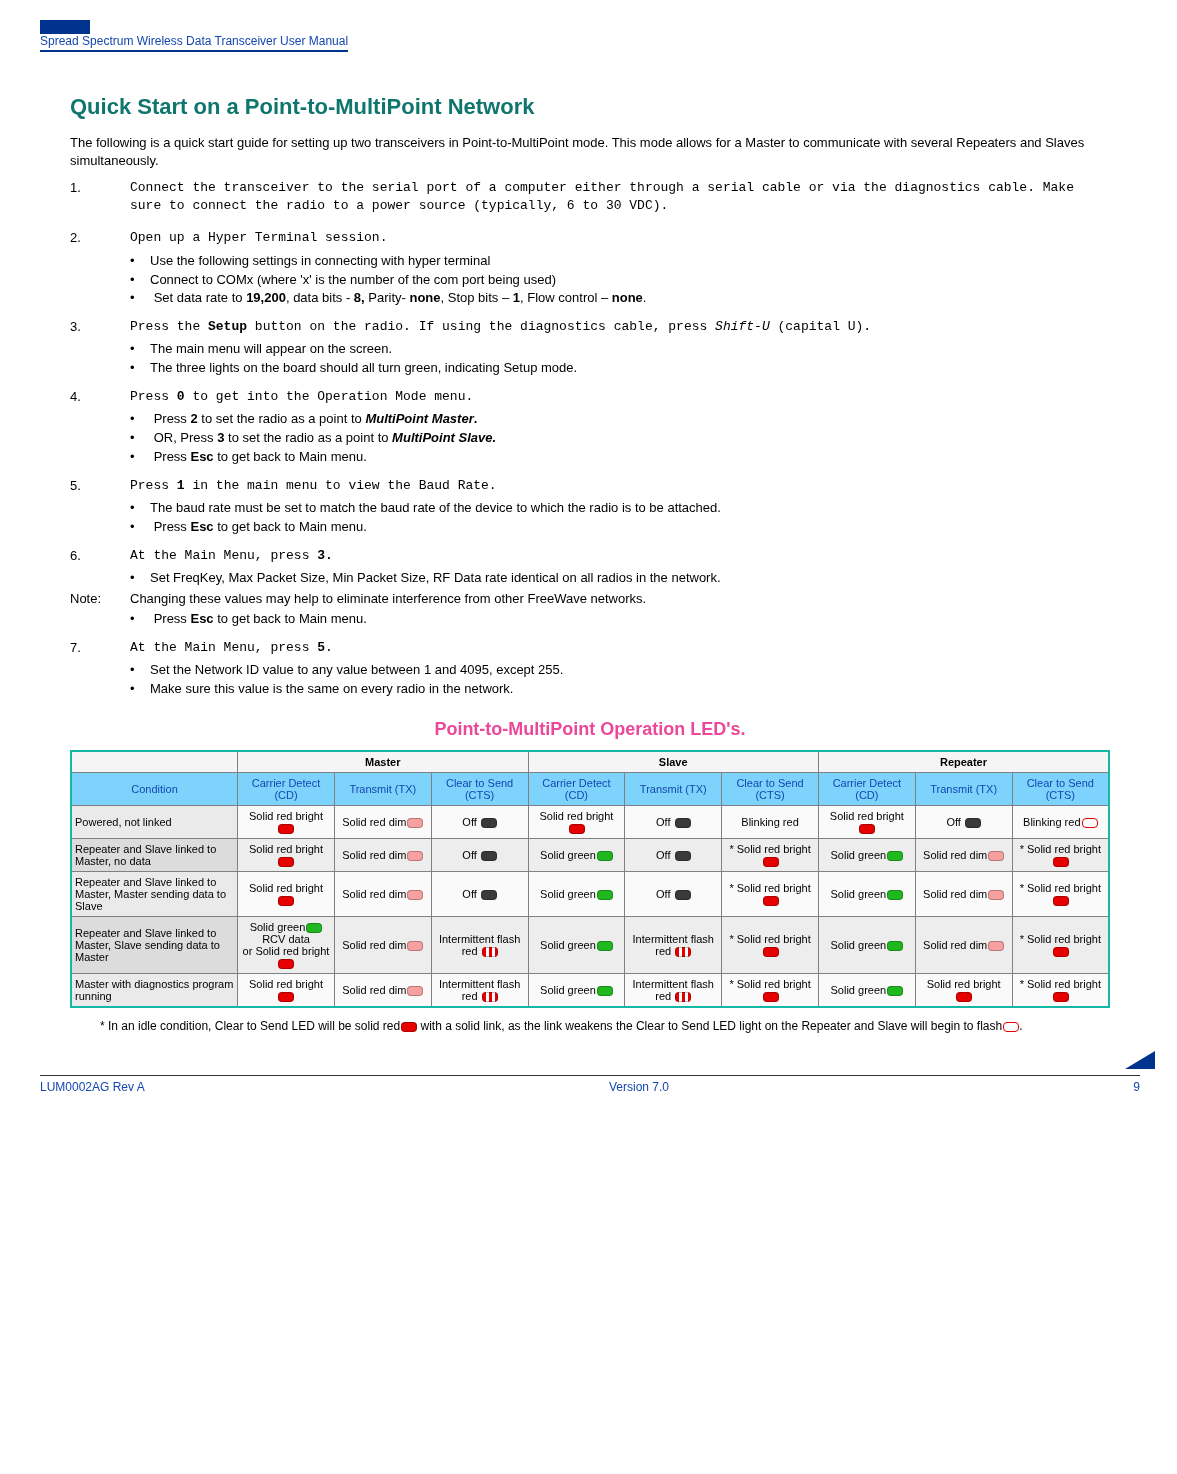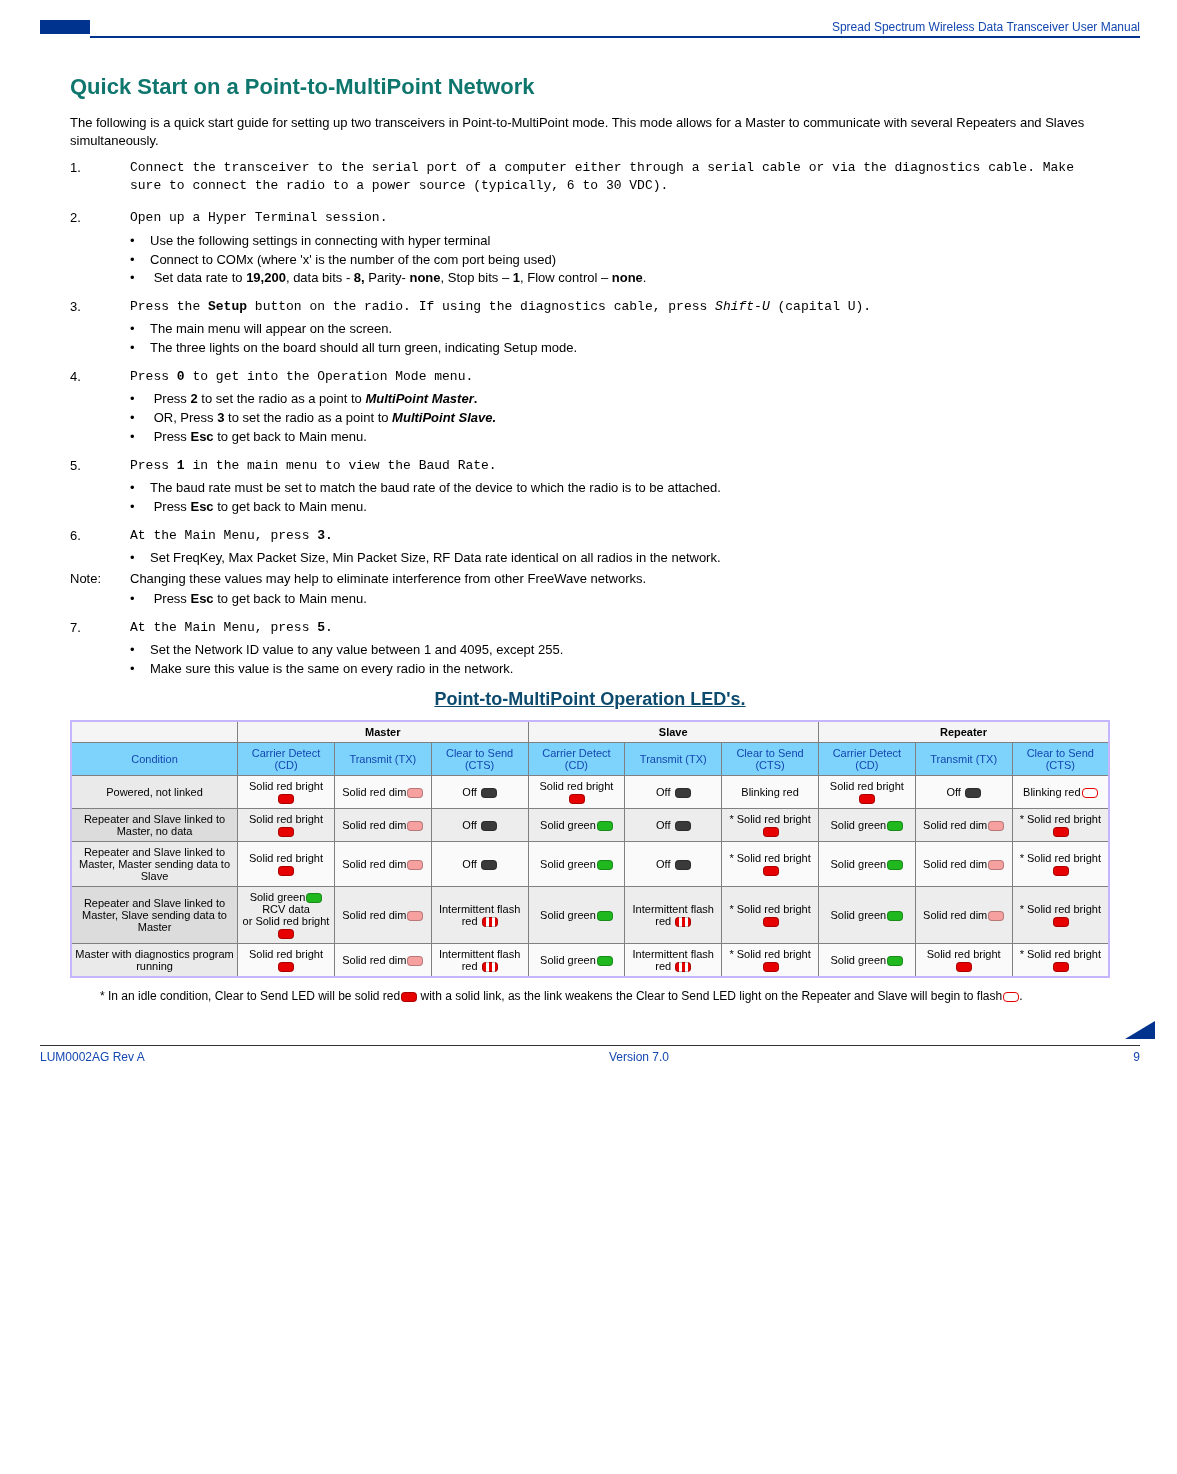--- a/index.html
+++ b/index.html
@@ -12,21 +12,22 @@
   }
   .page {
     width: 1100px;
     margin: 0 auto;
     padding: 20px 40px 30px 40px;
     position: relative;
   }
   .top-border-wrap {
     display: flex;
     align-items: flex-start;
-    margin-bottom: 6px;
+    margin-bottom: 12px;
+    flex-direction: column;
   }
   .top-border-tab {
     width: 50px;
     height: 14px;
     background: #00338d;
   }
   .top-header {
     flex: 1;
     border-bottom: 2px solid #00338d;
     text-align: right;
@@ -61,52 +62,51 @@
     width: 20px;
   }
   ul.bullets li { line-height: 1.45; }
   .note-row {
     display: flex;
     margin-bottom: 2px;
     line-height: 1.4;
   }
   .note-label { width: 60px; flex: none; font-weight: normal; }
   h2.led-title {
-    color: #0c4a6e;
+    color: #ec4899;
     text-align: center;
     font-size: 18px;
-    margin: 10px 0 10px 0;
-    text-decoration: underline;
+    margin: 20px 0 10px 0;
   }
   table.led {
     border-collapse: collapse;
     width: 100%;
     table-layout: fixed;
     font-size: 11px;
     margin-bottom: 10px;
-    border: 2px solid #c4b5fd;
+    border: 2px solid #14b8a6;
   }
   table.led th, table.led td {
     border: 1px solid #808080;
     padding: 4px 3px;
     text-align: center;
     vertical-align: middle;
   }
   table.led thead tr.group th {
     background: #f5f5f5;
     font-weight: bold;
     color: #000;
   }
   table.led thead tr.sub th {
     background: #7dd3fc;
     color: #1447b0;
     font-weight: normal;
   }
   table.led tbody td.cond {
-    text-align: center;
+    text-align: left;
     background: #e8e8e8;
   }
   table.led tbody tr:nth-child(odd) td { background: #fafafa; }
   table.led tbody tr:nth-child(odd) td.cond { background: #eaeaea; }
   table.led tbody tr:nth-child(even) td { background: #ededed; }
   table.led tbody tr:nth-child(even) td.cond { background: #dcdcdc; }
   .led-dot {
     display: inline-block;
     width: 14px; height: 8px;
     border-radius: 4px;

